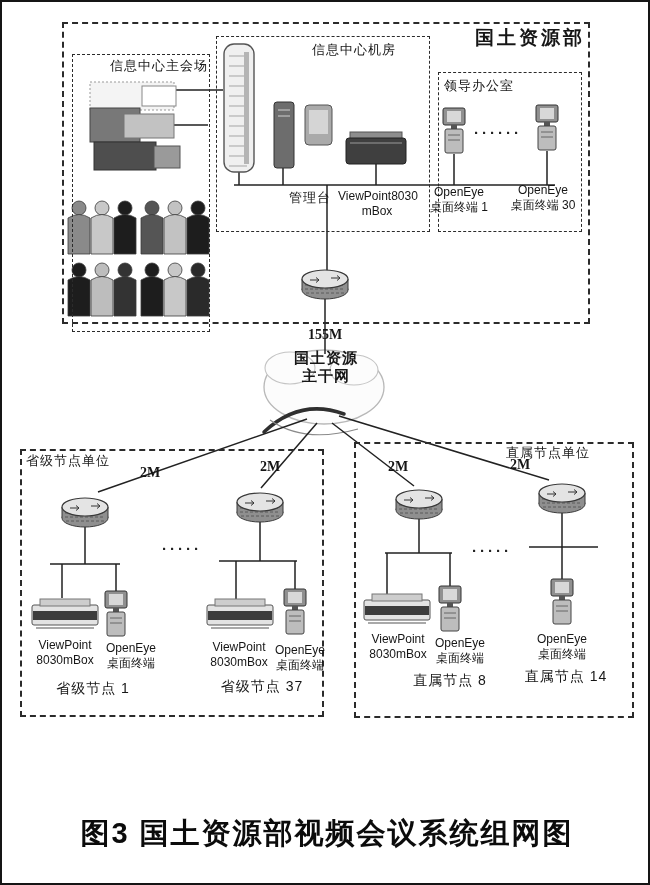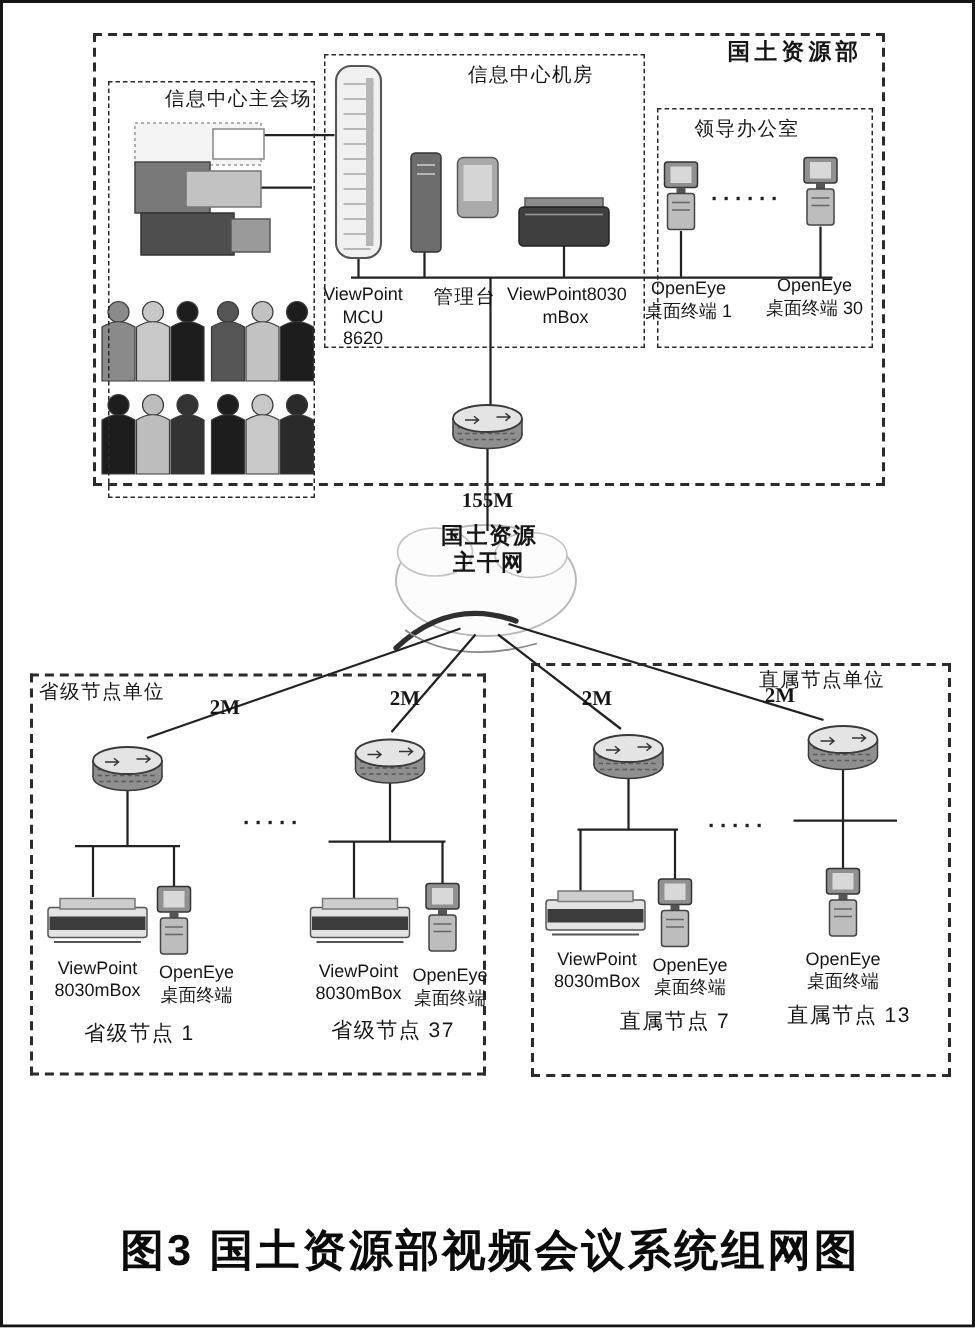--- a/index.html
+++ b/index.html
@@ -13,21 +13,21 @@
   .dash-box.thin{border-width:1px;}
   .lbl{
     position:absolute;text-align:center;white-space:pre-line;line-height:1.22;
     font-family:Liberation Sans, sans-serif;color:#161616;
   }
   .cn13{font-size:13px;letter-spacing:1px;}
   .cn14{font-size:14px;letter-spacing:1px;}
   .en12{font-size:12px;letter-spacing:0;}
   .bw{font-size:14px;font-weight:bold;font-family:"Liberation Serif", serif;}
   .dots{font-size:15px;font-weight:bold;letter-spacing:3px;color:#222;}
-  .hq-title{font-size:15px;font-weight:bold;letter-spacing:3px;font-family:"Liberation Sans", sans-serif;}
+  .hq-title{font-size:19px;font-weight:bold;letter-spacing:3px;font-family:"Liberation Sans", sans-serif;}
   .cloud-lbl{font-size:15px;letter-spacing:1px;font-weight:bold;}
   .caption{
     position:absolute;left:0;top:812px;width:650px;text-align:center;
     font-family:"Liberation Sans", sans-serif;font-weight:bold;font-size:29px;
     letter-spacing:2px;color:#0b0b0b;
   }
 </style>
 </head>
 <body>
 
@@ -145,23 +145,21 @@
   <div class="dash-box" style="left:60px;top:20px;width:528px;height:302px;"></div>
   <div class="dash-box thin" style="left:70px;top:52px;width:138px;height:278px;"></div>
   <div class="dash-box thin" style="left:214px;top:34px;width:214px;height:196px;"></div>
   <div class="dash-box thin" style="left:436px;top:70px;width:144px;height:160px;"></div>
   <div class="dash-box" style="left:18px;top:447px;width:304px;height:268px;"></div>
   <div class="dash-box" style="left:352px;top:440px;width:280px;height:276px;"></div>
 
   <div class="lbl hq-title" style="left:470px;top:24px;width:116px;">国土资源部</div>
   <div class="lbl cn13" style="left:74px;top:56px;width:132px;text-align:right;">信息中心主会场</div>
   <div class="lbl cn13" style="left:288px;top:40px;width:128px;">信息中心机房</div>
-  <div class="lbl cn13" style="left:444px;top:76px;width:104px;">领导办公室</div>
-  <div class="lbl en12" style="left:204px;top:187px;width:72px;">ViewPoint MCU
-8620</div>
+  <div class="lbl cn13" style="left:425px;top:76px;width:104px;">领导办公室</div>
   <div class="lbl cn13" style="left:282px;top:188px;width:52px;">管理台</div>
   <div class="lbl en12" style="left:336px;top:187px;width:78px;text-align:center;">ViewPoint8030
 mBox</div>
   <div class="lbl en12" style="left:424px;top:183px;width:66px;">OpenEye
 桌面终端 1</div>
   <div class="lbl en12" style="left:504px;top:181px;width:74px;">OpenEye
 桌面终端 30</div>
   <div class="lbl dots" style="left:464px;top:122px;width:64px;">······</div>
 
   <div class="lbl bw" style="left:300px;top:324px;width:46px;">155M</div>
@@ -184,20 +182,20 @@
   <div class="lbl en12" style="left:256px;top:641px;width:84px;">OpenEye
 桌面终端</div>
   <div class="lbl cn14" style="left:202px;top:676px;width:116px;">省级节点 37</div>
 
   <div class="lbl cn13" style="left:489px;top:443px;width:114px;">直属节点单位</div>
   <div class="lbl dots" style="left:460px;top:540px;width:60px;">·····</div>
   <div class="lbl en12" style="left:356px;top:630px;width:80px;">ViewPoint
 8030mBox</div>
   <div class="lbl en12" style="left:416px;top:634px;width:84px;">OpenEye
 桌面终端</div>
-  <div class="lbl cn14" style="left:396px;top:670px;width:104px;">直属节点 7</div>
+  <div class="lbl cn14" style="left:396px;top:670px;width:104px;">直属节点 8</div>
   <div class="lbl en12" style="left:516px;top:630px;width:88px;">OpenEye
 桌面终端</div>
-  <div class="lbl cn14" style="left:500px;top:666px;width:128px;">直属节点 13</div>
+  <div class="lbl cn14" style="left:500px;top:666px;width:128px;">直属节点 14</div>
 
   <div class="caption">图3  国土资源部视频会议系统组网图</div>
 
 </div>
 
 </body></html>

